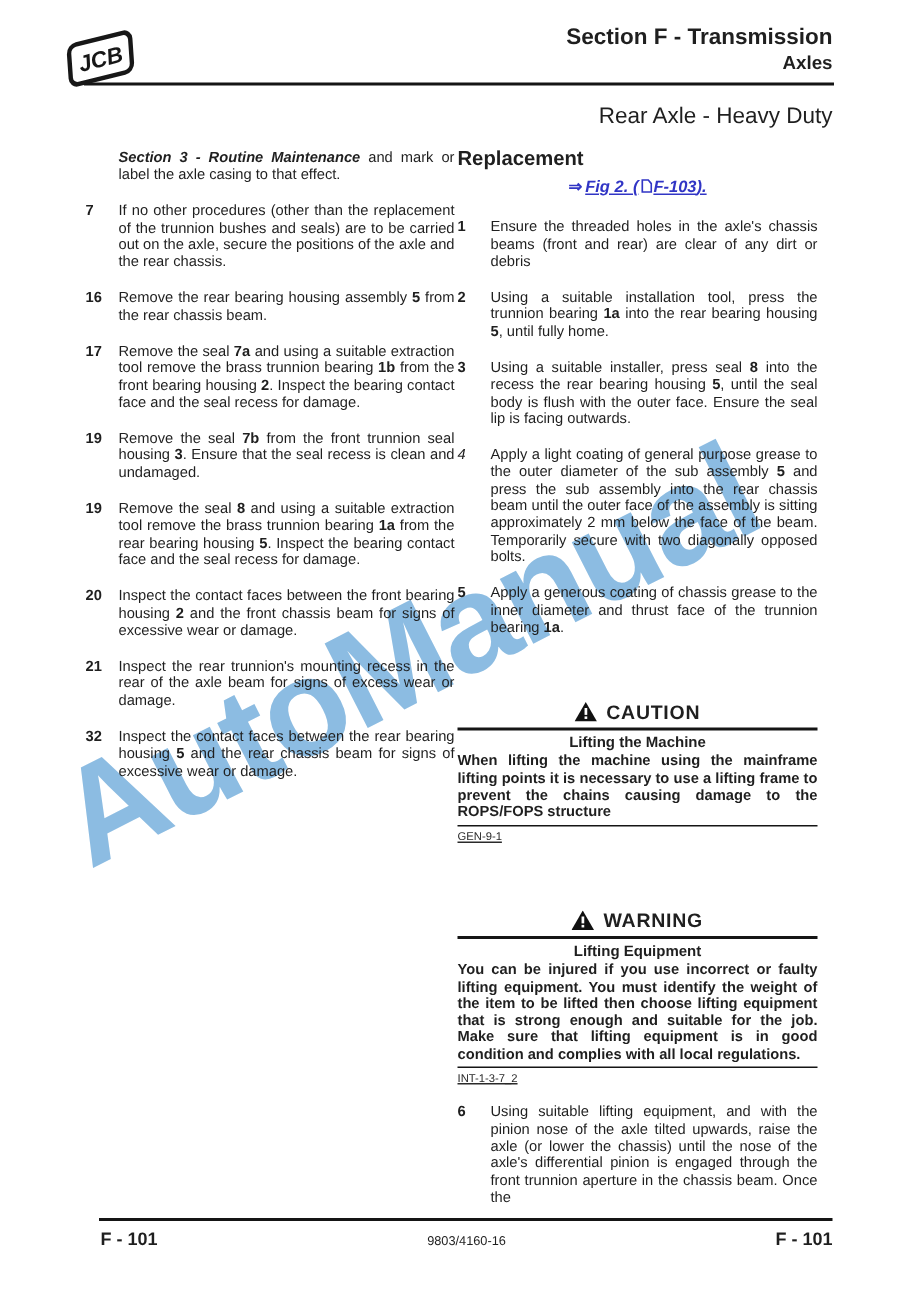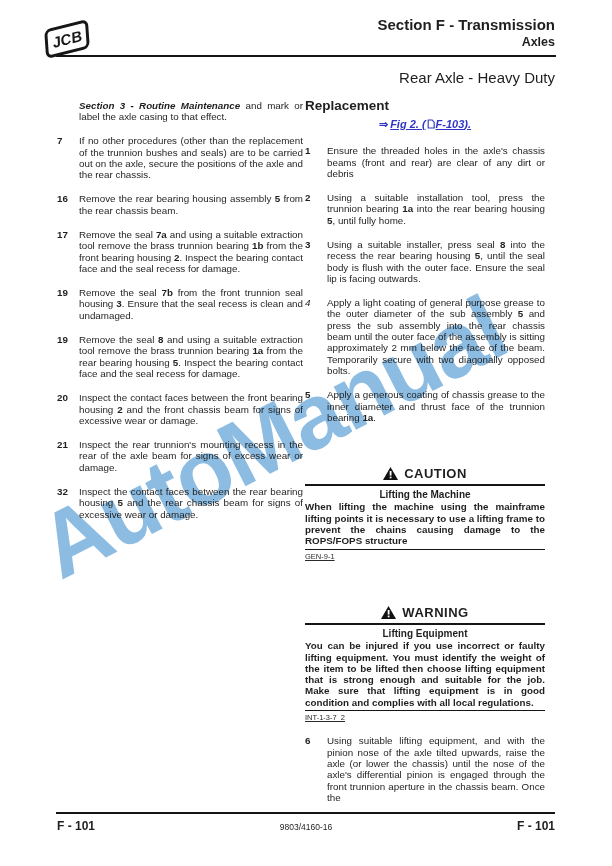--- a/index.html
+++ b/index.html
@@ -48,21 +48,21 @@
   .notice{margin:2px 0 12px 0;}
   .notice-title{display:flex;justify-content:center;align-items:center;gap:6px;
     font-size:13px;font-weight:bold;letter-spacing:.5px;text-align:center;margin-top:44px;}
   .tri-icon{display:inline-flex;}
   .notice-rule{border-top:2px solid #151515;margin:4px 0 3px 0;}
   .notice-rule.thin{border-top-width:1px;margin:2px 0 1px 0;}
   .notice-subject{text-align:center;font-weight:bold;font-size:10px;margin-bottom:1px;}
   .notice-body{font-weight:bold;text-align:justify;}
   .notice-code{font-size:7.5px;color:#2a2a2a;text-align:left;text-decoration:underline;}
   
-  .ftr{position:absolute;left:0;right:0;top:812px;z-index:1;}
+  .ftr{position:absolute;left:10px;right:0;top:812px;z-index:1;}
   .ftr-rule{margin:0 57px 0 56px;border-top:2px solid #151515;}
   .ftr-row{display:flex;align-items:baseline;padding:5px 57px 0 57px;}
   .ftr-page{font-size:12px;font-weight:bold;}
   .ftr-code{flex:1;text-align:center;font-size:8.5px;}
   b{font-weight:bold;}
 </style>
 </head>
 <body>
 
 <div class="page">

